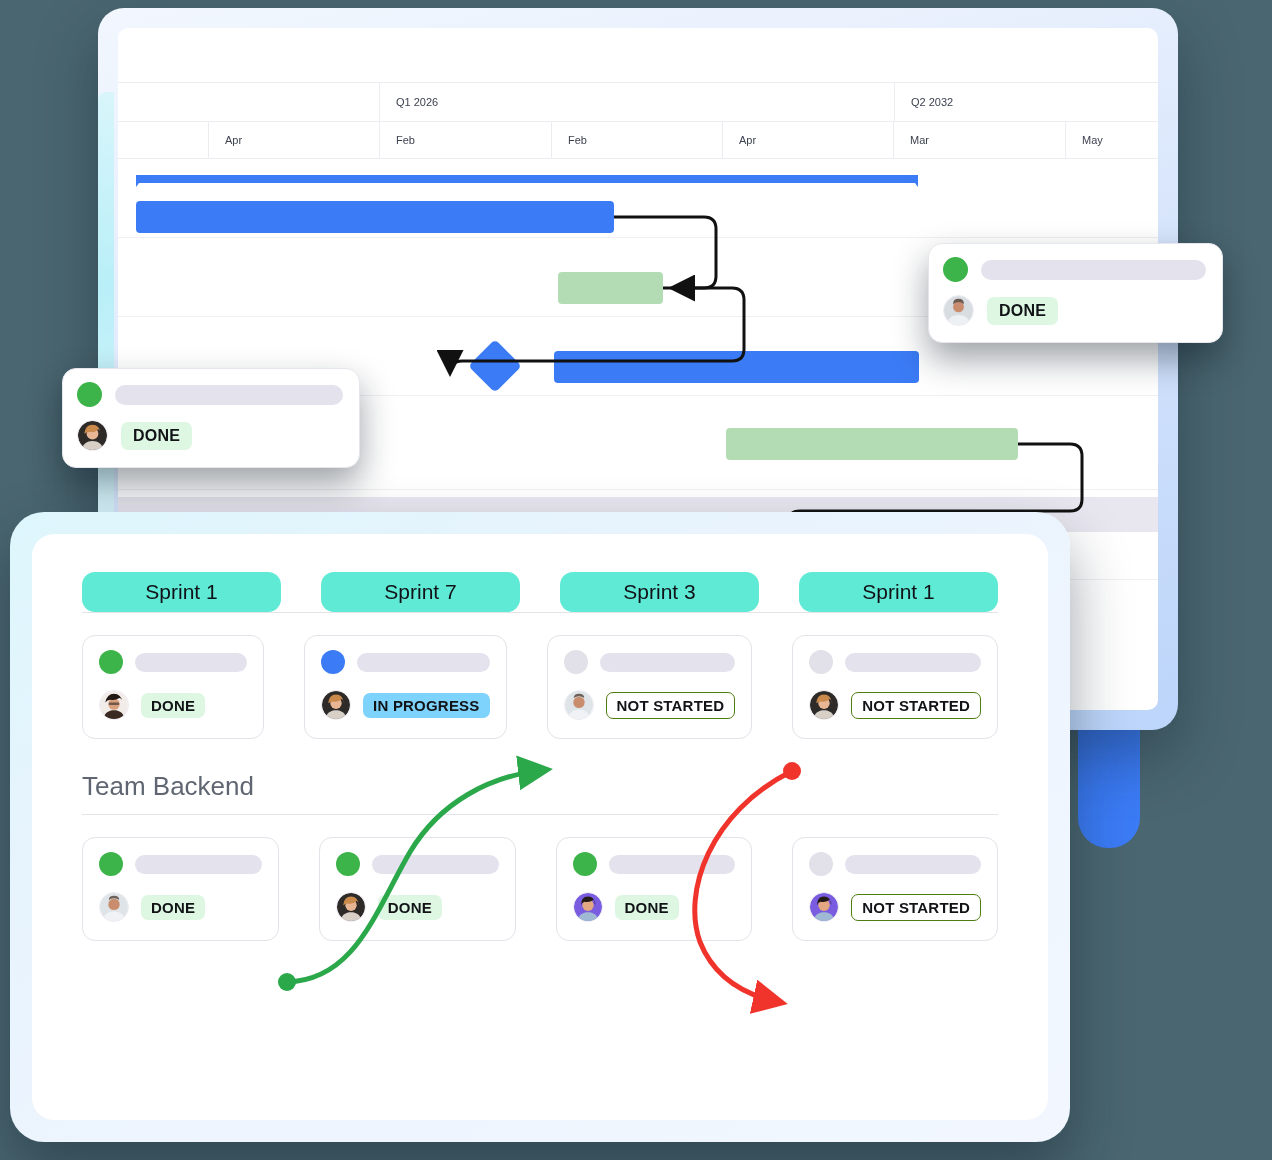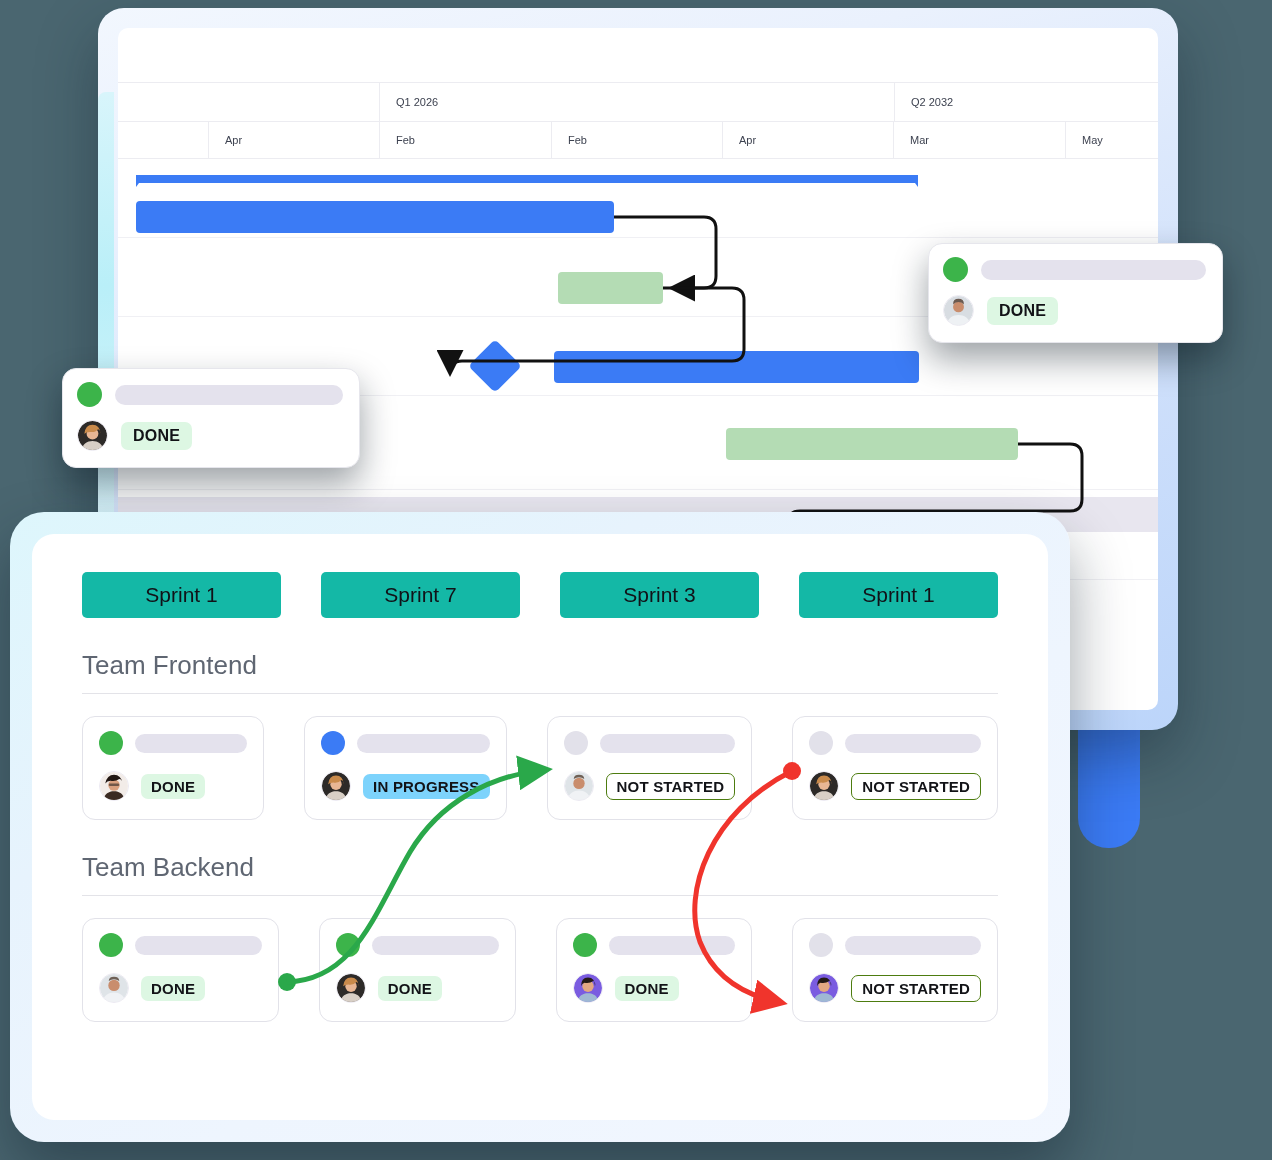--- a/index.html
+++ b/index.html
@@ -118,22 +118,22 @@
     background: linear-gradient(150deg,#ddf6fc 0%, #e7f3fd 30%, #eef5fe 60%, #f2f7ff 100%);
     box-shadow: 0 30px 60px rgba(12,28,40,.40);
   }
   .board-body {
     width: 100%; height: 100%;
     background: #fff; border-radius: 22px;
     padding: 38px 50px; position: relative; overflow: hidden;
   }
   .sprint-head { display: flex; gap: 40px; }
   .sprint-chip {
-    width: 216px; height: 46px; border-radius: 5px;
-    background: #14b8a6; color: #111218;
+    width: 216px; height: 40px; border-radius: 13px;
+    background: #5eead4; color: #111218;
     display: flex; align-items: center; justify-content: center;
     font-size: 21px;
   }
   .team-title { font-size: 26px; color: #5f6672; margin: 32px 0 12px 0; }
   .team-rule { height: 1px; background: #e3e3e8; }
   .card-row { display: flex; gap: 40px; margin-top: 22px; position: relative; }
   .task-card {
     width: 216px; height: 104px;
     border: 1px solid #e2e2e9; border-radius: 13px;
     background: #fff; padding: 14px 16px;
@@ -251,21 +251,20 @@
     <div class="board-frame">
       <div class="board-body">
 
         <div class="sprint-head">
           <div class="sprint-chip">Sprint 1</div>
           <div class="sprint-chip">Sprint 7</div>
           <div class="sprint-chip">Sprint 3</div>
           <div class="sprint-chip">Sprint 1</div>
         </div>
 
-        <div class="team-title">Team Frontend</div>
         <div class="team-rule"></div>
         <div class="card-row">
 
           <div class="task-card">
             <div class="card-row1">
               <div class="dot green"></div>
               <div class="ghostbar"></div>
             </div>
             <div class="card-row2">
               <div class="avatar">

